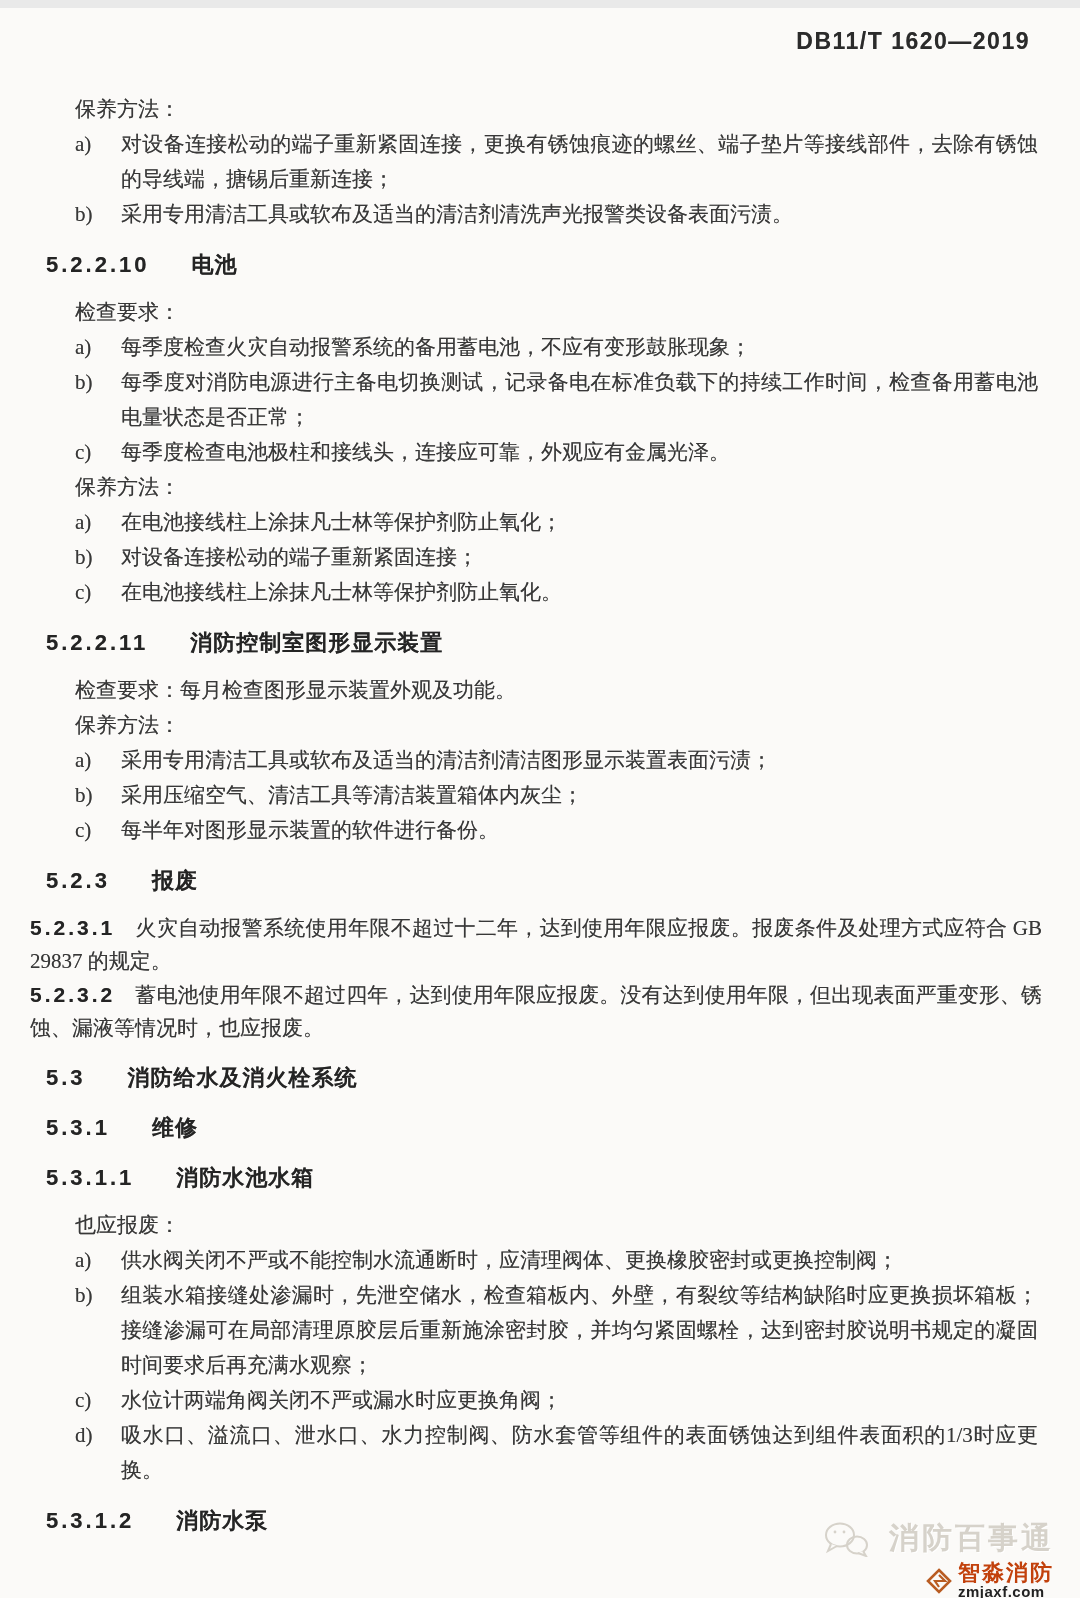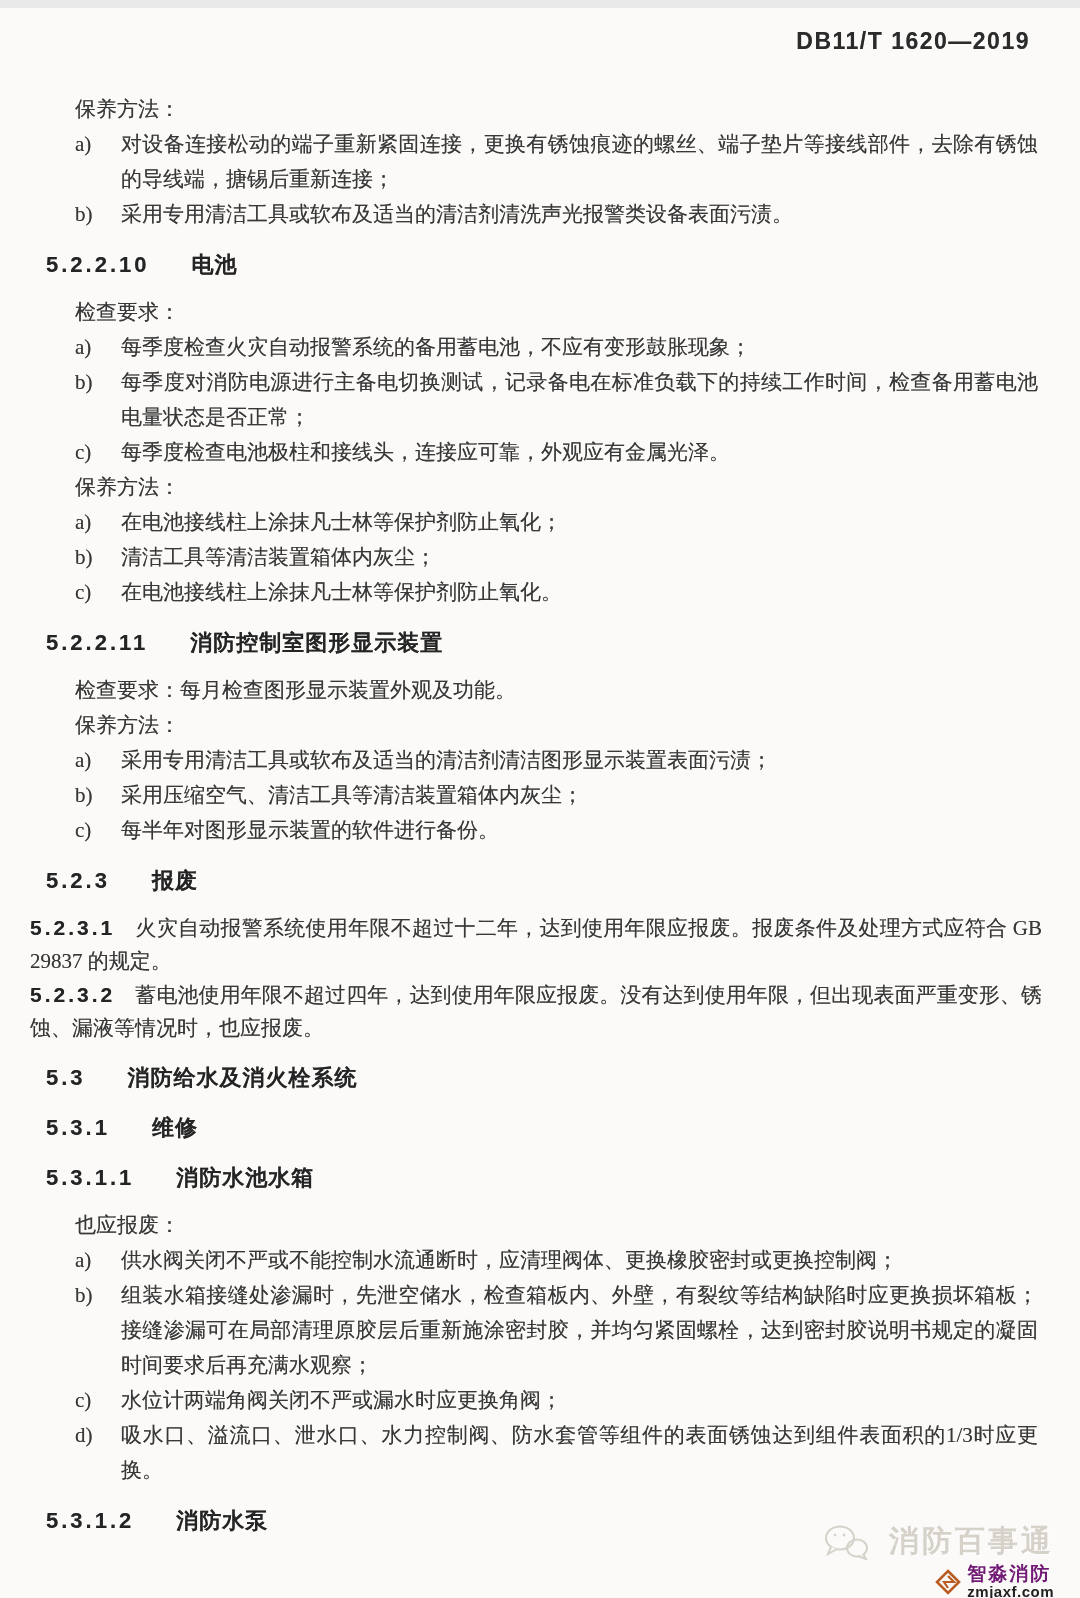--- a/index.html
+++ b/index.html
@@ -58,21 +58,21 @@
     display:flex;align-items:center;gap:20px;
     color:#d6d2ca;
     font-family:"Liberation Sans", sans-serif;
     font-size:30px;font-weight:600;letter-spacing:3px;
     text-shadow:1px 1px 0 #ffffff;
   }
   .wm-row2{display:flex;align-items:center;gap:6px;margin-top:2px;}
   .wm-col{display:flex;flex-direction:column;align-items:flex-start;line-height:1.05;}
   .wm-name{
     font-family:"Liberation Sans", sans-serif;
-    font-size:19px;font-weight:700;color:#701a75;letter-spacing:2px;text-shadow:none;
+    font-size:22px;font-weight:700;color:#c2410c;letter-spacing:2px;text-shadow:none;
   }
   .wm-site{
     font-family:"Liberation Sans", sans-serif;
     font-size:15px;font-weight:700;color:#222;letter-spacing:.5px;text-shadow:none;
   }
   .wm svg{display:block;}
 </style>
 </head>
 <body>
 
@@ -111,21 +111,21 @@
       <span class="t">每季度检查电池极柱和接线头，连接应可靠，外观应有金属光泽。</span>
     </div>
 
     <p class="para">保养方法：</p>
     <div class="li">
       <span class="m">a)</span>
       <span class="t">在电池接线柱上涂抹凡士林等保护剂防止氧化；</span>
     </div>
     <div class="li">
       <span class="m">b)</span>
-      <span class="t">清洁工具等清洁装置箱体内灰尘；</span>
+      <span class="t">对设备连接松动的端子重新紧固连接；</span>
     </div>
     <div class="li">
       <span class="m">c)</span>
       <span class="t">在电池接线柱上涂抹凡士林等保护剂防止氧化。</span>
     </div>
 
     <h2 class="h">
       <span class="h-num">5.2.2.11</span>
       <span class="h-title">消防控制室图形显示装置</span>
     </h2>

